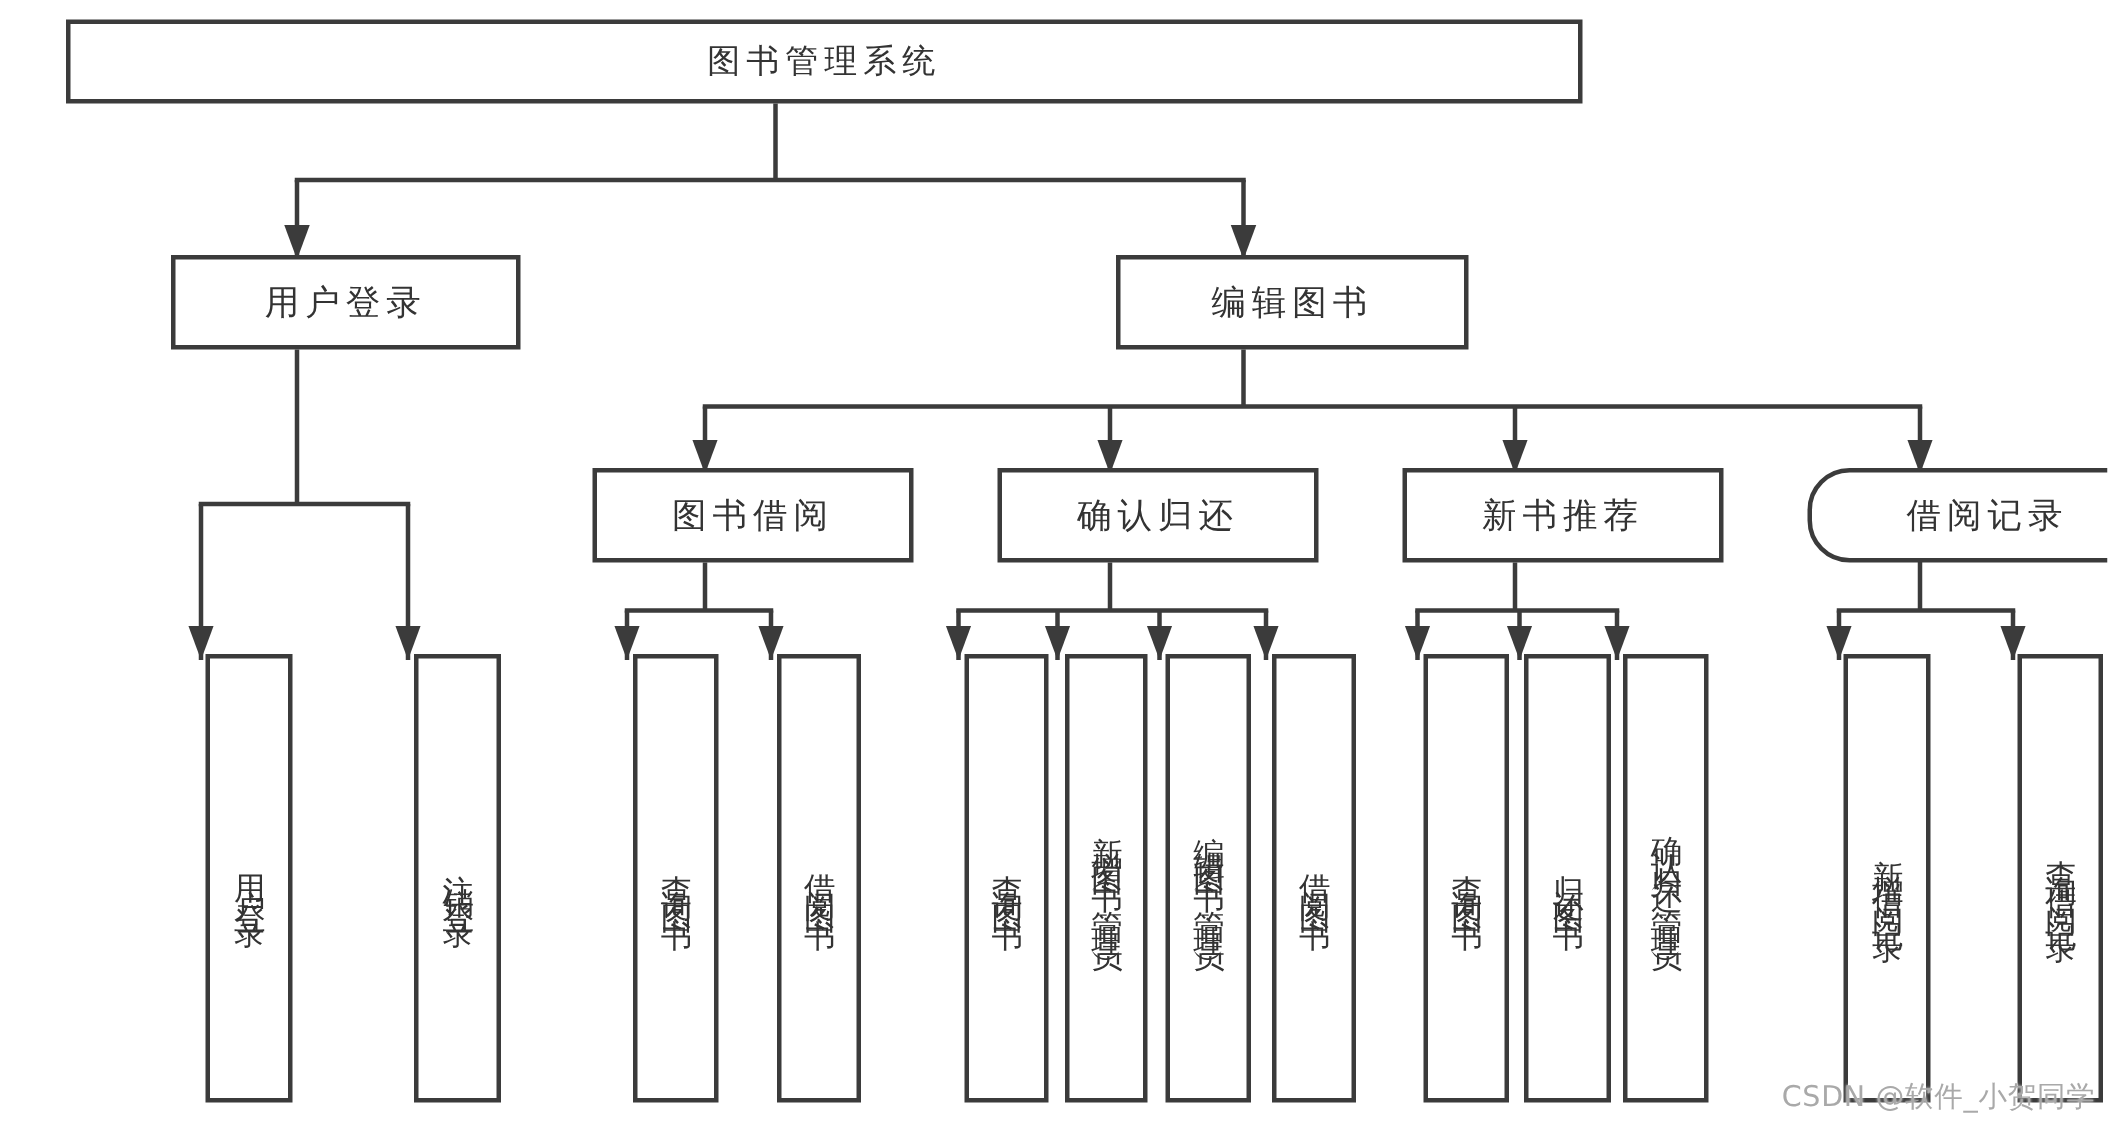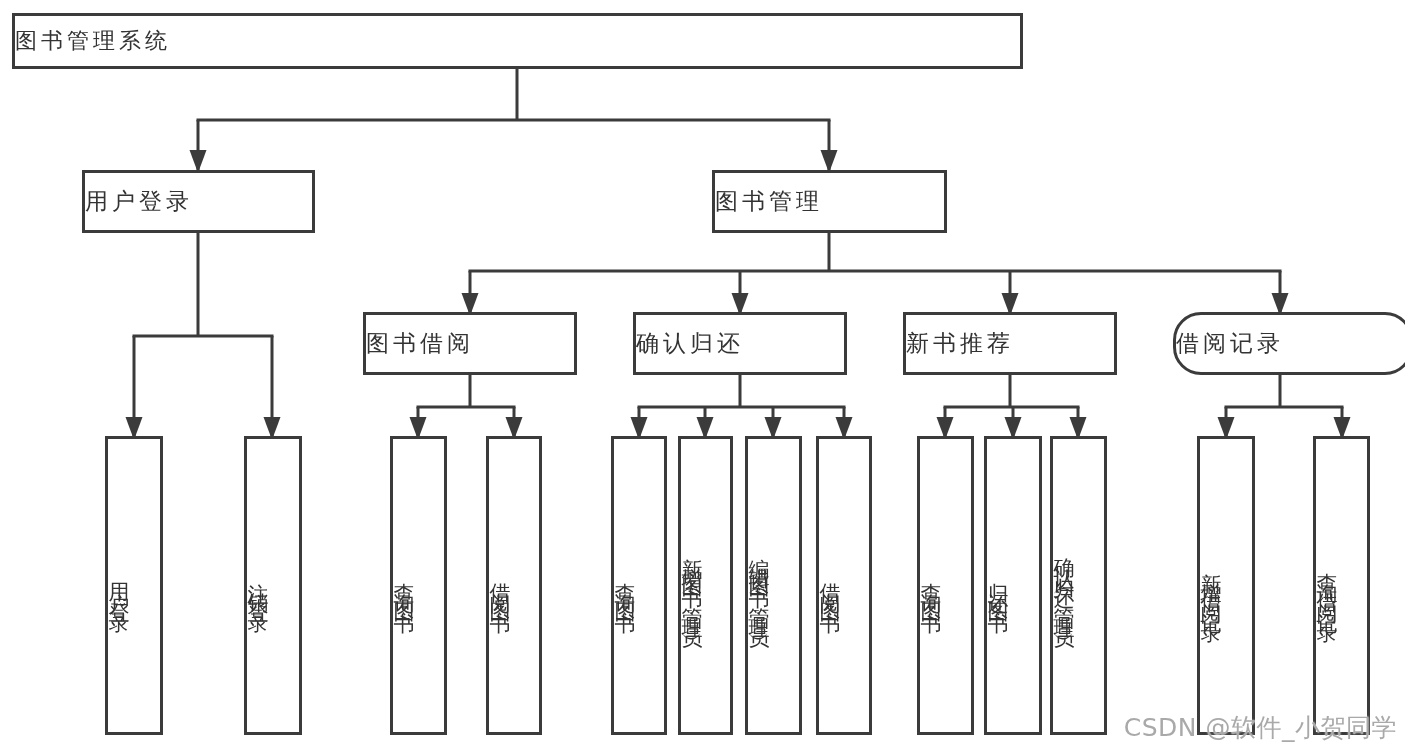--- a/index.html
+++ b/index.html
@@ -9,32 +9,32 @@
     --node-bg:#ffffff;
   }
   html,body{margin:0;padding:0;background:#fff;}
   .stage{
     position:relative;width:1405px;height:747px;background:var(--node-bg);
     font-family:"DejaVu Sans","Liberation Sans",sans-serif;overflow:hidden;
   }
   .connector-layer{position:absolute;left:0;top:0;z-index:1;color:var(--line-color);}
   .node{
     position:absolute;box-sizing:border-box;border:3px solid var(--line-color);
-    background:var(--node-bg);display:flex;align-items:center;justify-content:flex-start;
-    color:var(--text-color);z-index:2;
+    background:var(--node-bg);display:flex;align-items:center;justify-content:center;
+    color:var(--text-color);z-index:2;margin-left:32px;
   }
   .h-label{font-size:23px;letter-spacing:4px;white-space:nowrap;}
   .root-label{font-size:22px;letter-spacing:4px;white-space:nowrap;}
   .vtext{
     writing-mode:vertical-rl;text-orientation:mixed;
     font-size:21px;letter-spacing:10px;line-height:1;
   }
   .watermark{
     position:absolute;right:8px;bottom:3px;z-index:5;
-    font-size:25px;letter-spacing:0.5px;color:var(--wm-color);
+    font-size:19px;letter-spacing:0.5px;color:var(--wm-color);
     text-shadow:0 0 2px #ffffff;white-space:nowrap;
   }
 </style>
 </head>
 <body>
 
 <div class="stage">
 
   <svg class="connector-layer" width="1405" height="747" viewBox="0 0 1405 747">
     <defs>
@@ -81,21 +81,21 @@
   </svg>
 
   <div class="node" style="left:12px;top:13px;width:1011px;height:56px;">
     <span class="root-label">图书管理系统</span>
   </div>
 
   <div class="node" style="left:82px;top:170px;width:233px;height:63px;">
     <span class="h-label">用户登录</span>
   </div>
   <div class="node" style="left:712px;top:170px;width:235px;height:63px;">
-    <span class="h-label">图书管理</span>
+    <span class="h-label">编辑图书</span>
   </div>
 
   <div class="node" style="left:363px;top:312px;width:214px;height:63px;">
     <span class="h-label">图书借阅</span>
   </div>
   <div class="node" style="left:633px;top:312px;width:214px;height:63px;">
     <span class="h-label">确认归还</span>
   </div>
   <div class="node" style="left:903px;top:312px;width:214px;height:63px;">
     <span class="h-label">新书推荐</span>

